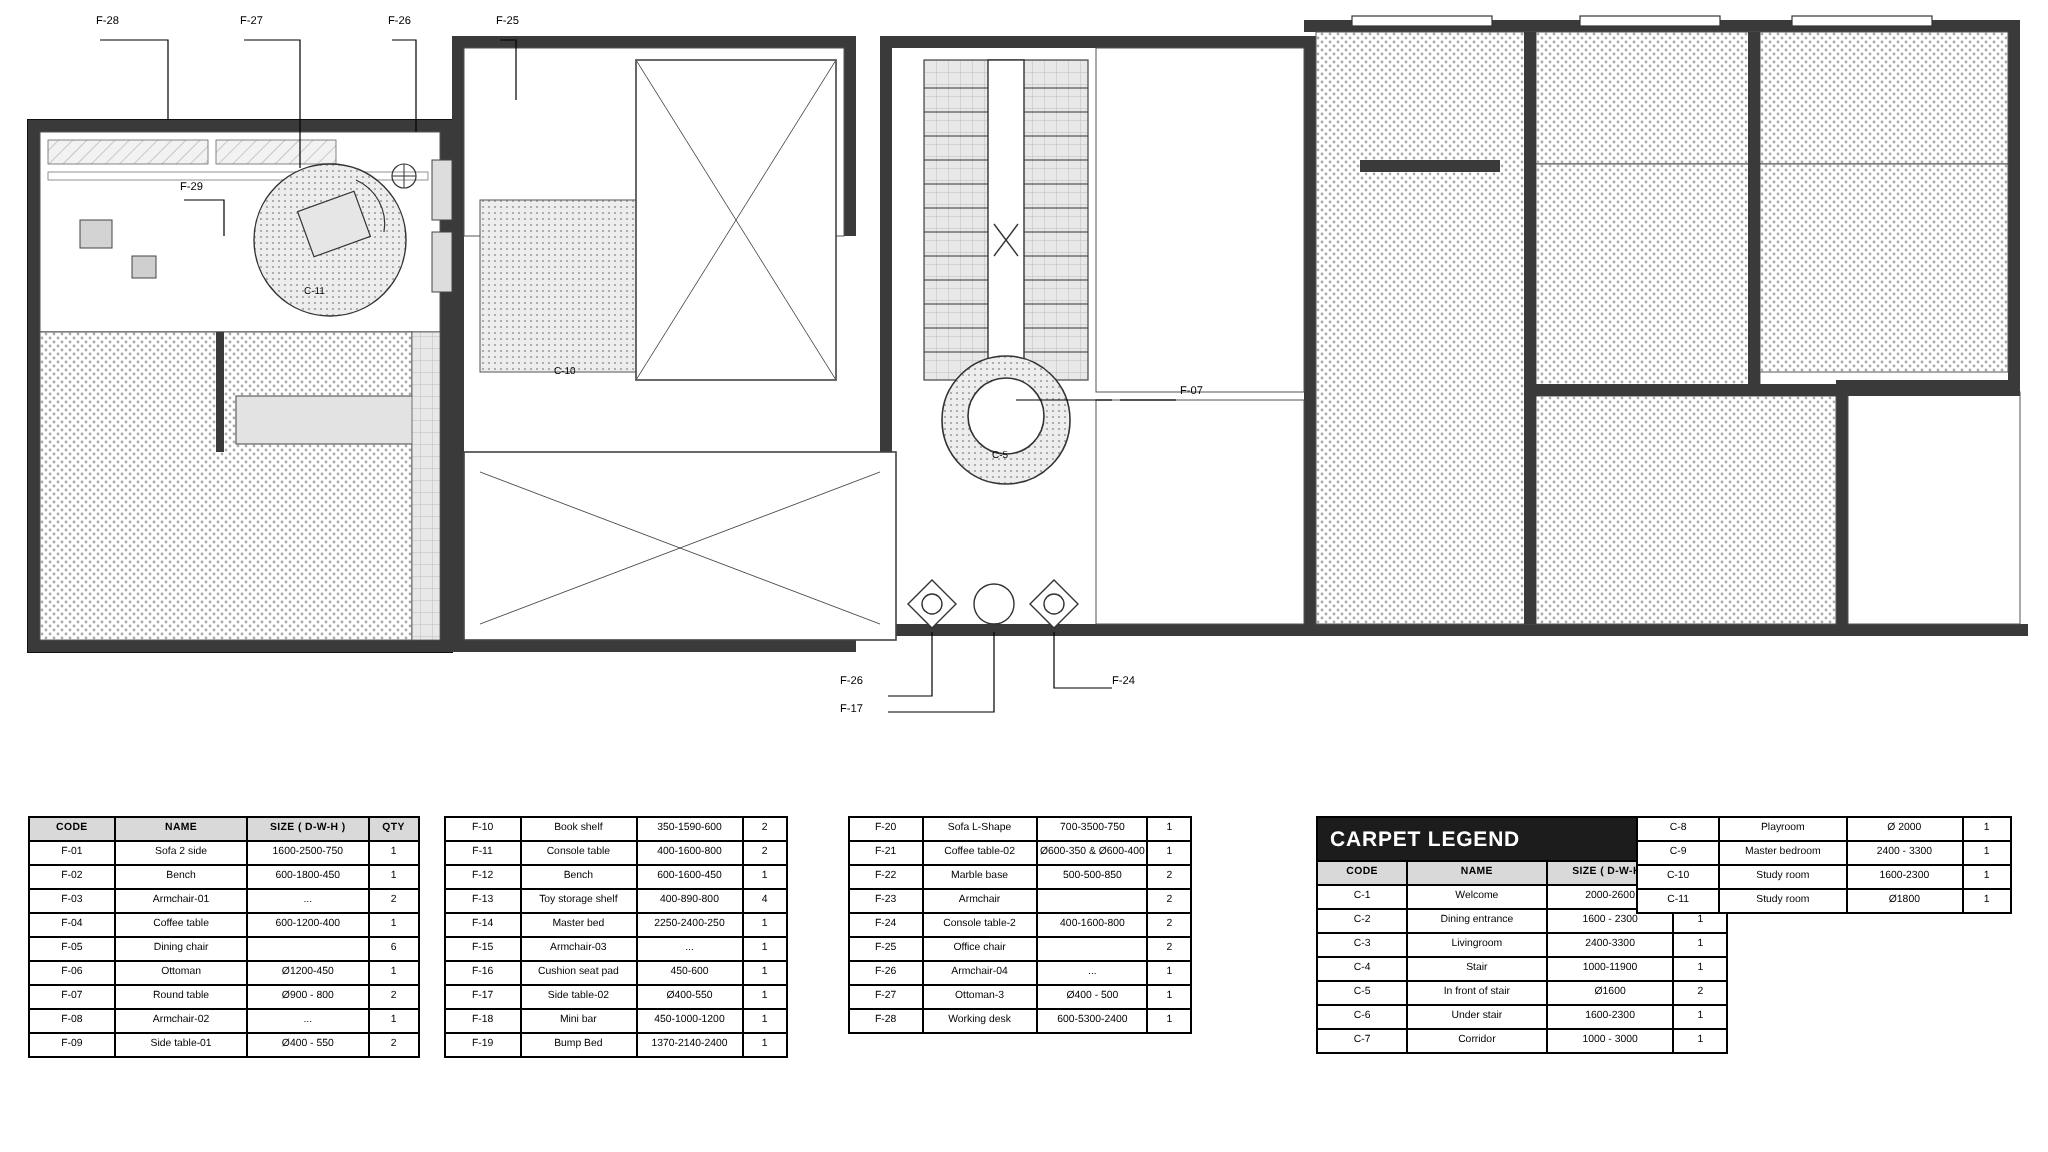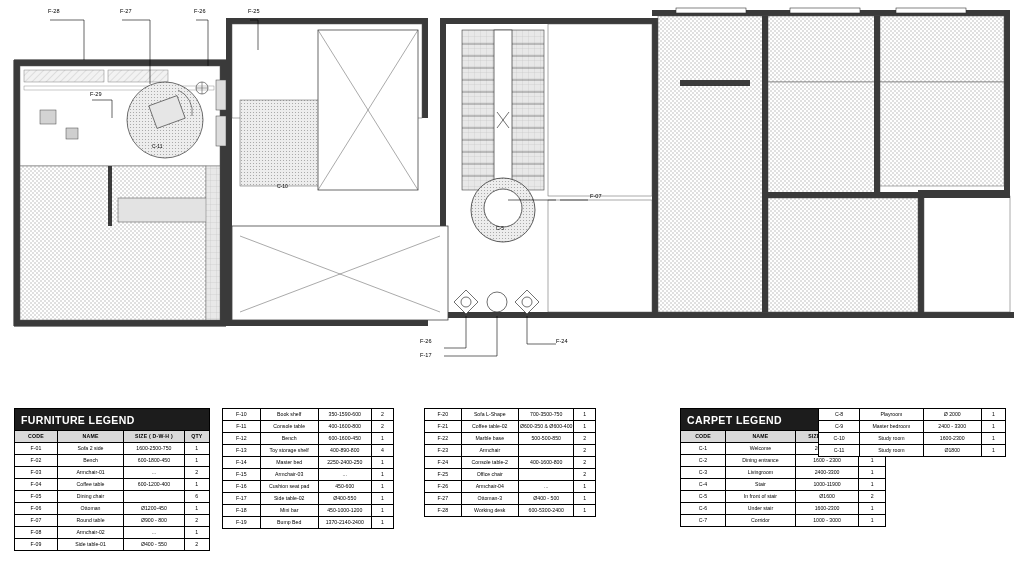--- a/index.html
+++ b/index.html
@@ -45,21 +45,21 @@
     padding-left:6px;
     border:1px solid #000;
     border-bottom:none;
     box-sizing:border-box;
   }
 
   
   #furniture-legend{left:14px;top:408px;width:196px;}
   #furn-tbl-2{left:222px;top:408px;width:172px;}
   #furn-tbl-3{left:424px;top:408px;width:172px;}
-  #carpet-legend{left:640px;top:408px;width:206px;padding-left:40px;}
+  #carpet-legend{left:618px;top:408px;width:206px;padding-left:40px;}
   #carpet-tbl-2{left:818px;top:408px;width:188px;}
 
   .col-code{width:22%;}
   .col-name{width:34%;}
   .col-size{width:31%;}
   .col-qty{width:13%;}
 
   
   .lbl{
     position:absolute;
@@ -243,21 +243,20 @@
     <div class="lbl" style="left:420px;top:338px;">F-26</div>
     <div class="lbl" style="left:420px;top:352px;">F-17</div>
     <div class="lbl" style="left:556px;top:338px;">F-24</div>
 
     <div class="clbl" style="left:152px;top:143px;">C-11</div>
     <div class="clbl" style="left:277px;top:183px;">C-10</div>
     <div class="clbl" style="left:496px;top:225px;">C-5</div>
   </div>
 
   <div class="legend" id="furniture-legend">
-    <div class="title-bar">FURNITURE LEGEND</div>
     <table>
       <tbody id="furn-body-1">
           <tr class="hdr">
             <td class="col-code">CODE</td>
             <td class="col-name">NAME</td>
             <td class="col-size">SIZE ( D-W-H )</td>
             <td class="col-qty">QTY</td>
           </tr>
           <tr>
             <td class="col-code">F-01</td>

